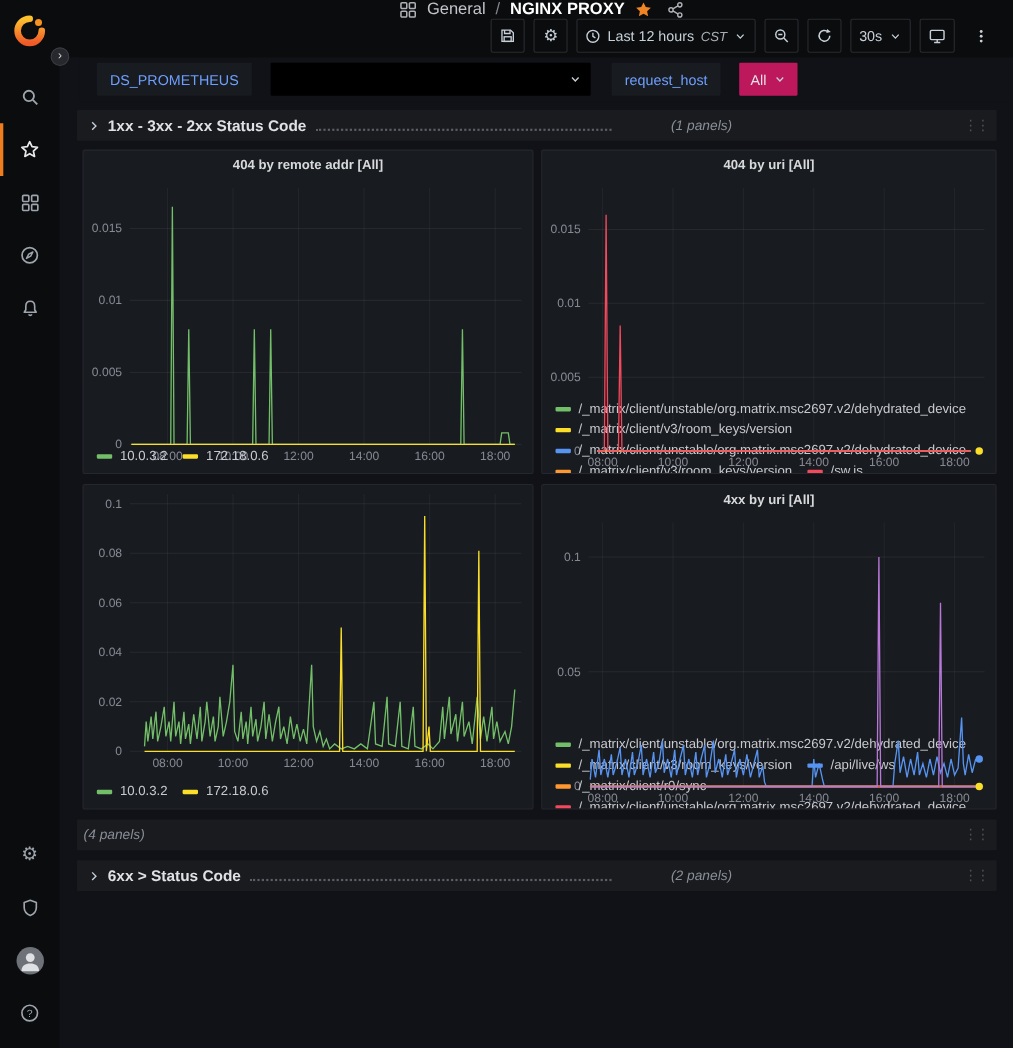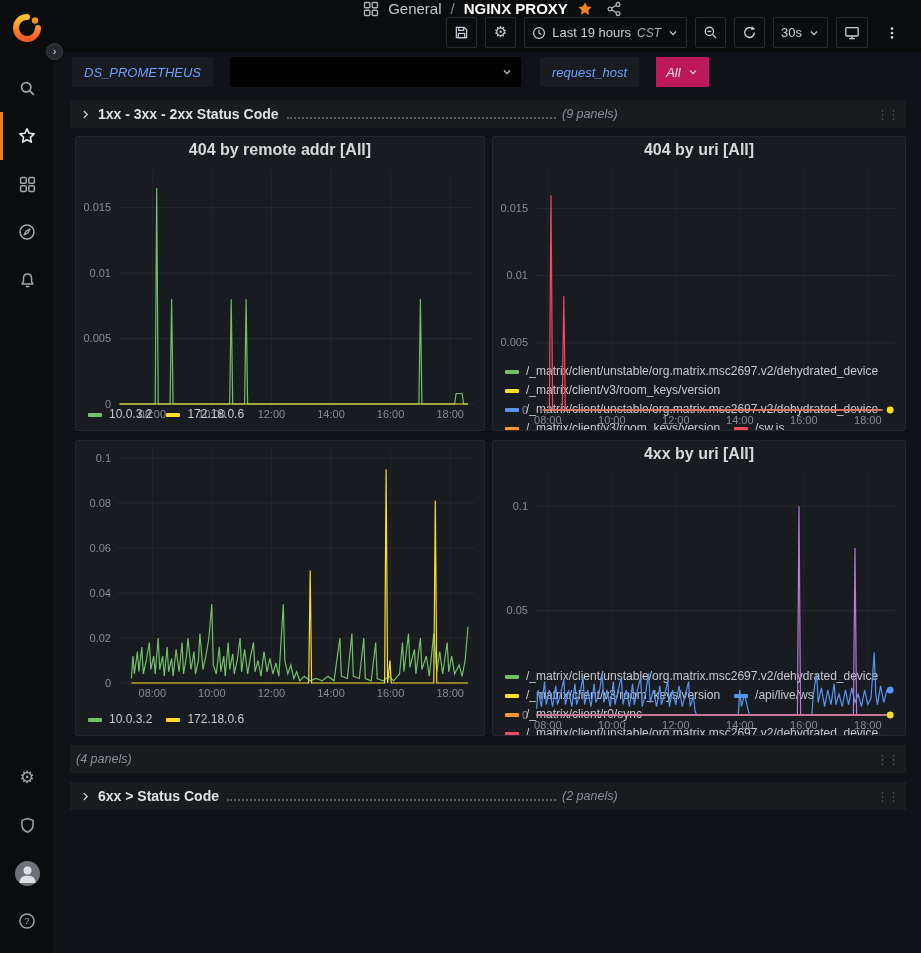--- a/index.html
+++ b/index.html
@@ -44,43 +44,43 @@
   .toolbar { margin-left:auto; display:flex; align-items:center; gap:8px; }
   .tb-btn {
     height:31px; min-width:31px; border:1px solid rgba(204,204,220,0.16); border-radius:2px;
     background:transparent; color:#c7d0d9; display:flex; align-items:center; justify-content:center;
     gap:6px; padding:0 7px; cursor:pointer; font-size:13px;
   }
   .tb-plain { border:none; padding:0 4px; }
   .tz { color:#a8adb5; font-size:12px;font-style:italic; }
 
   
-  .vars { position:absolute; left:56px; right:0; top:52px; height:40px; display:flex; align-items:center; gap:17px; padding:0 16px; background:#111217;font-style:italic; }
+  .vars { position:absolute; left:72px; right:0; top:52px; height:40px; display:flex; align-items:center; gap:17px; padding:0 16px; background:#111217; }
   .var-label { height:30px; background:#181b1f; color:#6e9fff; display:flex; align-items:center; padding:0 12px; font-size:13px; cursor:pointer; border-radius:1px; }
   .var-select-black { width:291px; height:30px; background:#000000; display:flex; align-items:center; justify-content:flex-end; padding:0 8px; cursor:pointer; color:#c7d0d9; border-radius:1px; }
   .var-select { height:30px; background:#be185d; color:#e3e4e8; display:flex; align-items:center; gap:6px; padding:0 10px; cursor:pointer; border-radius:1px; }
 
   
   .content { position:absolute; left:54px; right:0; top:92px; bottom:0; padding:4px 15px 0 16px; overflow:hidden; }
   .row-strip { height:28px; display:flex; align-items:center; padding:0 6px 0 6px; cursor:pointer; border-radius:1px; }
-  .row-strip.collapsed { background:#191b1f; }
+  .row-strip.collapsed { background:#191b1f;gap:48px; }
   .row-strip.first { margin-top:4px; }
   .row-strip.expanded { margin-top:10px; background:transparent; }
   .row-strip.after-panels { margin-top:9px; }
   .row-left { display:flex; align-items:center; width:486px; }
   .row-chevron { width:18px; display:flex; justify-content:center; color:#c7d0d9; flex:none; }
   .row-title { font-weight:bold; font-size:14px; color:#e0e1e4; white-space:nowrap; margin:0 2px 0 4px; }
   .row-leader { flex:1; border-bottom:2px dotted #5a5e66; height:9px; margin:0 6px; }
   .row-count { font-style:italic; color:#8a8f98; font-size:12.5px; white-space:nowrap; }
   .row-spacer { flex:1; }
   .row-drag { color:#4d5158; font-size:13px; letter-spacing:-2px; cursor:grab; padding-right:2px; font-family:"DejaVu Sans", sans-serif; }
 
   .panels { margin-left:5px; margin-top:8px; display:grid; grid-template-columns:410px 414px; grid-template-rows:295px 296px; gap:9px 7px; }
   .panel { background:#181b1f; border:1px solid #25272e; border-radius:2px; display:flex; flex-direction:column; overflow:hidden; }
-  .panel-title { height:26px; flex:none; display:flex; align-items:center; justify-content:center; font-size:16px; font-weight:bold; color:#d8d9da; cursor:pointer; }
+  .panel-title { height:26px; flex:none; display:flex; align-items:center; justify-content:center; font-size:12px; font-weight:bold; color:#d8d9da; cursor:pointer; }
   .chart { flex:1; min-height:0; position:relative; cursor:crosshair; }
   .tick { fill:rgba(204,204,220,0.62); font-size:11px; font-family:"Liberation Sans", sans-serif; }
   .legend { flex:none; display:flex; flex-wrap:wrap; column-gap:14px; row-gap:0; padding:2px 10px 6px 12px; font-size:12px; line-height:19px; color:#c8c9d0; overflow:hidden; }
   .legend.multi { max-height:70px; padding-bottom:0; }
   .legend-item { display:inline-flex; align-items:center; white-space:nowrap; cursor:pointer; }
   .legend-swatch { width:14px; height:4px; border-radius:1px; margin-right:7px; flex:none; }
 </style>
 </head>
 <body>
 
@@ -200,21 +200,21 @@
         </svg>
     </div>
     <div class="tb-btn">
       <span class="glyph" style="font-size:15px;">⚙</span>
     </div>
     <div class="tb-btn">
       <svg width="14" height="14" viewBox="0 0 16 16">
           <circle cx="8" cy="8" r="6.2" fill="none" stroke="currentColor" stroke-width="1.4"></circle>
           <path d="M8 4.4 V8 L10.6 9.6" fill="none" stroke="currentColor" stroke-width="1.4"></path>
         </svg>
-      <span>Last 19 hours</span>
+      <span>Last 12 hours</span>
       <span class="tz">CST</span>
       <svg width="12" height="12" viewBox="0 0 16 16">
           <polyline points="4,6 8,10.2 12,6" fill="none" stroke="currentColor" stroke-width="1.6"></polyline>
         </svg>
     </div>
     <div class="tb-btn">
       <svg width="15" height="15" viewBox="0 0 16 16">
           <circle cx="6.8" cy="6.8" r="4.4" fill="none" stroke="currentColor" stroke-width="1.4"></circle>
           <line x1="10.2" y1="10.2" x2="14" y2="14" stroke="currentColor" stroke-width="1.4"></line>
           <line x1="4.8" y1="6.8" x2="8.8" y2="6.8" stroke="currentColor" stroke-width="1.4"></line>
@@ -275,21 +275,21 @@
   <div class="row-strip collapsed first">
     <div class="row-left">
       <span class="row-chevron">
         <svg width="11" height="11" viewBox="0 0 16 16">
             <polyline points="5.5,3 10.5,8 5.5,13" fill="none" stroke="currentColor" stroke-width="1.8"></polyline>
           </svg>
       </span>
       <span class="row-title">1xx - 3xx - 2xx Status Code</span>
       <span class="row-leader"></span>
     </div>
-    <span class="row-count">(9 panels)</span>
+    <span class="row-count">(1 panels)</span>
     <span class="row-spacer"></span>
     <span class="row-drag">⋮⋮</span>
   </div>
 
 
   <div class="panels">
 
     <div class="panel">
       <div class="panel-title">404 by remote addr [All]</div>
       <div class="chart">

